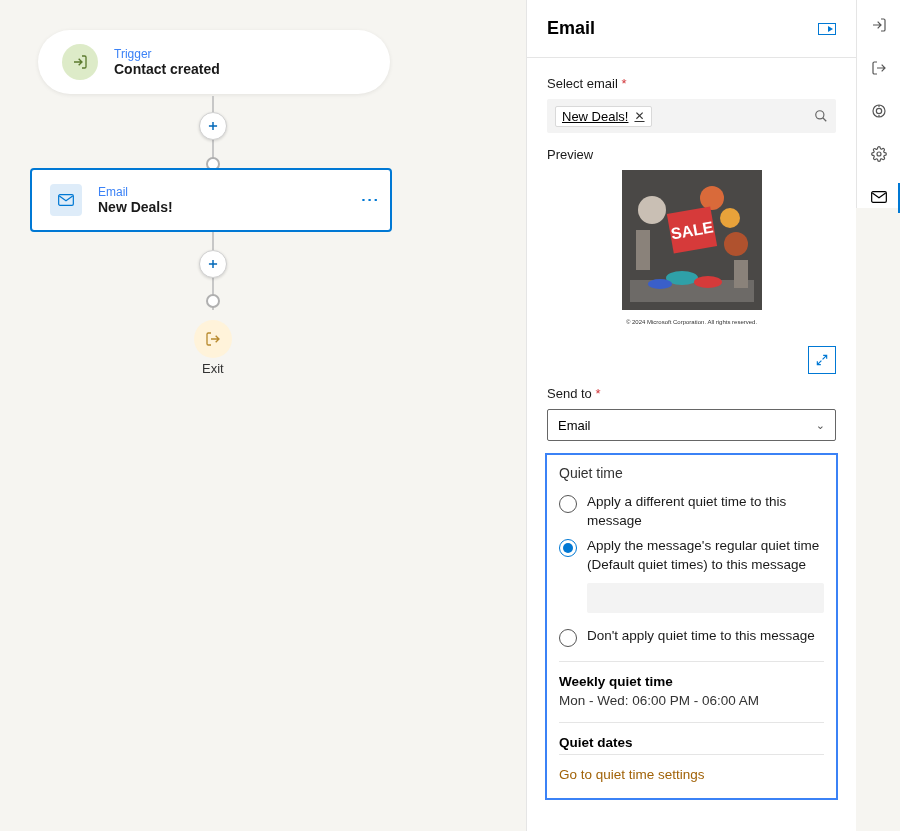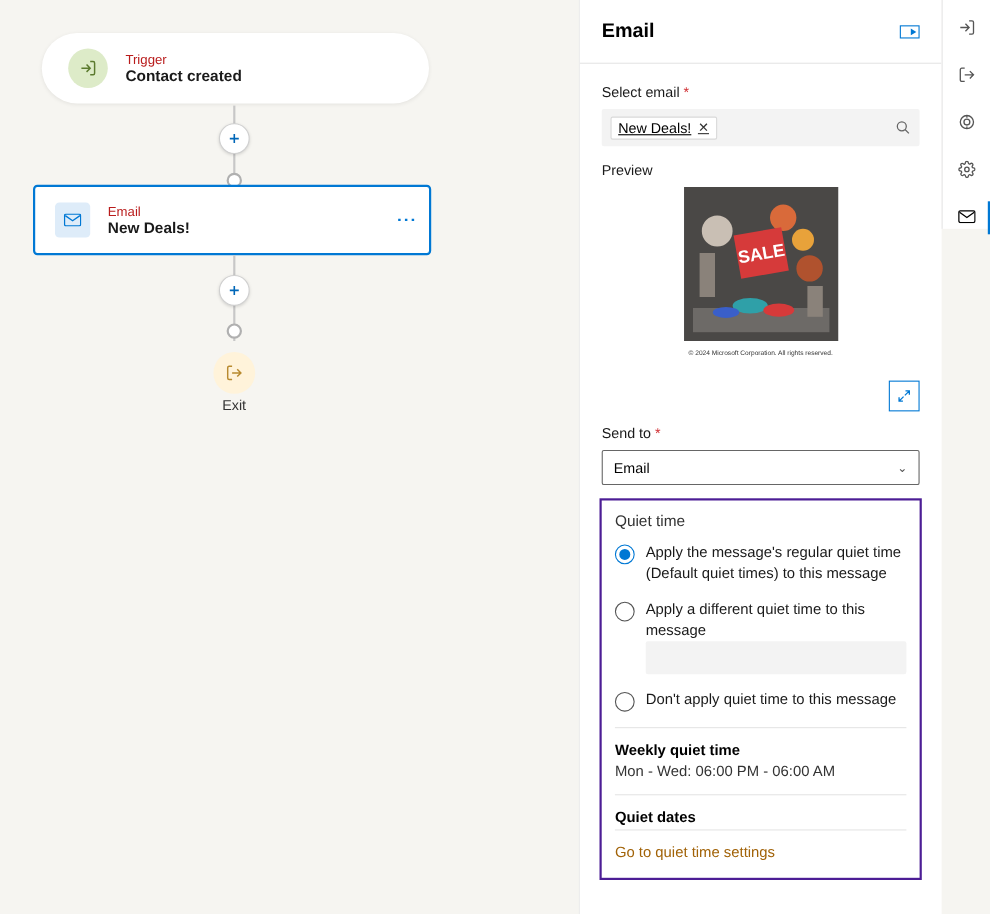--- a/index.html
+++ b/index.html
@@ -2,21 +2,21 @@
 <html><head>
 <meta charset="utf-8">
 <style>
   * { box-sizing: border-box; margin: 0; padding: 0; font-family: "Segoe UI", -apple-system, sans-serif; }
   body { width: 900px; height: 831px; background: #f6f5f1; display: flex; overflow: hidden; }
 
   
   .canvas { flex: 1; position: relative; background: #f6f5f1; }
   .node { position: absolute; background: #fff; border-radius: 40px; box-shadow: 0 1px 4px rgba(0,0,0,0.08); display: flex; align-items: center; padding: 14px 24px; }
   .node-icon { width: 36px; height: 36px; border-radius: 50%; display: flex; align-items: center; justify-content: center; margin-right: 16px; flex-shrink: 0; }
-  .node-label-small { font-size: 12px; color: #b91c1c; }
+  .node-label-small { font-size: 12px; color: #3b82f6; }
   .node-label-main { font-size: 14px; font-weight: 600; color: #1a1a1a; }
 
   .line-v { position: absolute; width: 2px; background: #c7c7c7; left: 50%; transform: translateX(-50%); }
   .plus-btn { position: absolute; width: 28px; height: 28px; border-radius: 50%; background: #fff; border: 1px solid #d0d0d0; display: flex; align-items: center; justify-content: center; color: #0067b8; font-size: 18px; cursor: pointer; box-shadow: 0 1px 3px rgba(0,0,0,0.15); }
   .circle { position: absolute; width: 14px; height: 14px; border: 2px solid #b0b0b0; border-radius: 50%; background: #fff; }
 
   .email-node { position: absolute; background: #fff; border: 2px solid #0078d4; border-radius: 4px; display: flex; align-items: center; padding: 14px 18px; }
   .email-node-icon { width: 32px; height: 32px; border-radius: 4px; background: #deecf9; display: flex; align-items: center; justify-content: center; margin-right: 16px; flex-shrink: 0; }
   .email-node .more { margin-left: auto; color: #0078d4; font-size: 18px; letter-spacing: 0; line-height: 4px; writing-mode: vertical-lr; cursor: pointer; }
 
@@ -41,21 +41,21 @@
   .chip-input .search { margin-left: auto; color: #666; }
 
   .preview-img { width: 140px; height: 140px; margin: 6px auto 0; display: block; background: #333; }
   .preview-caption { font-size: 6px; text-align: center; color: #333; margin: 8px auto 0; width: 140px; line-height: 1.4; }
   .expand-btn { width: 28px; height: 28px; border: 1.5px solid #0078d4; display: flex; align-items: center; justify-content: center; margin-left: auto; margin-top: 20px; cursor: pointer; }
 
   .select-box { width: 100%; height: 32px; border: 1px solid #666; border-radius: 2px; padding: 0 10px; display: flex; align-items: center; justify-content: space-between; font-size: 13px; background: #fff; margin-bottom: 12px; }
   .select-box .chev { font-size: 11px; color: #555; }
 
   
-  .qt-section { border: 2px solid #4c1d95; padding: 10px 12px 16px; margin: 0 -2px; }
+  .qt-section { border: 2px solid #3b82f6; padding: 10px 12px 16px; margin: 0 -2px; }
   .qt-title { font-size: 14px; color: #333; margin-bottom: 12px; }
   .radio-row { display: flex; align-items: flex-start; gap: 10px; margin-bottom: 14px; }
   .radio { width: 18px; height: 18px; border: 1.5px solid #555; border-radius: 50%; flex-shrink: 0; display: flex; align-items: center; justify-content: center; margin-top: 2px; cursor: pointer; }
   .radio.checked { border-color: #0078d4; }
   .radio.checked::after { content: ""; width: 10px; height: 10px; background: #0078d4; border-radius: 50%; }
   .radio-label { font-size: 13.5px; color: #1a1a1a; line-height: 1.4; }
   .radio-sub-box { margin-left: 28px; margin-top: -6px; margin-bottom: 14px; background: #f3f3f3; height: 30px; border-radius: 2px; }
 
   .qt-info { border-top: 1px solid #e5e5e5; padding: 12px 0 0; margin-top: 4px; }
   .qt-info-title { font-size: 13.5px; font-weight: 600; margin-bottom: 4px; }
@@ -173,28 +173,28 @@
     <div style="height:12px"></div>
     <div class="field-label"><span>Send to</span> <span class="req">*</span></div>
     <div class="select-box">
       <span>Email</span>
       <span class="chev">⌄</span>
     </div>
 
     <div class="qt-section">
       <div class="qt-title">Quiet time</div>
 
+      <div class="radio-row" style="margin-bottom:6px;">
+        <div class="radio"></div>
+        <div class="radio-label">Apply a different quiet time to this message</div>
+      </div>
+
       <div class="radio-row">
         <div class="radio checked"></div>
         <div class="radio-label">Apply the message's regular quiet time (Default quiet times) to this message</div>
-      </div>
-
-      <div class="radio-row" style="margin-bottom:6px;">
-        <div class="radio"></div>
-        <div class="radio-label">Apply a different quiet time to this message</div>
       </div>
       <div class="radio-sub-box"></div>
 
       <div class="radio-row">
         <div class="radio"></div>
         <div class="radio-label">Don't apply quiet time to this message</div>
       </div>
 
       <div class="qt-info">
         <div class="qt-info-title">Weekly quiet time</div>

